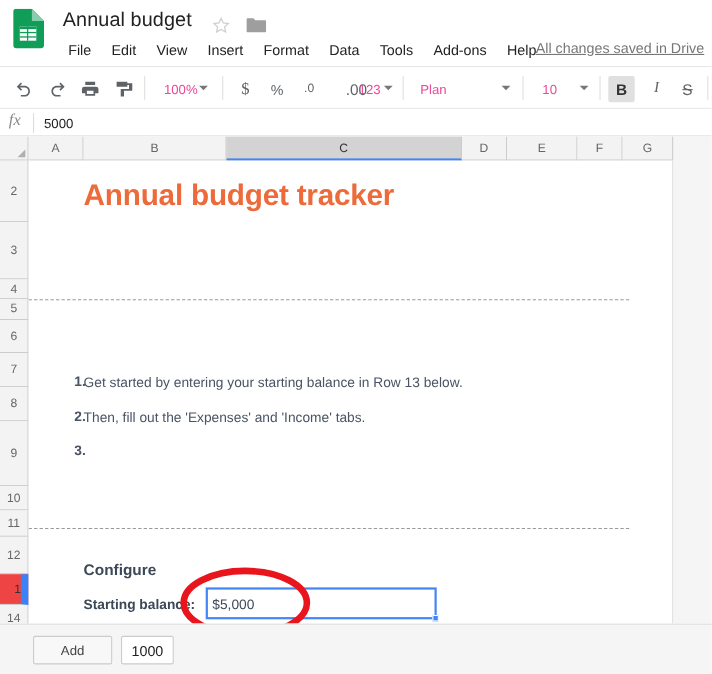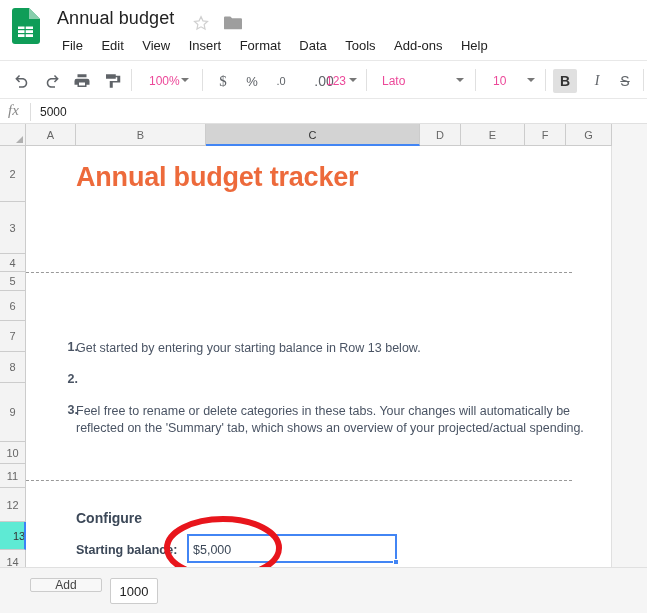--- a/index.html
+++ b/index.html
@@ -99,21 +99,21 @@
   }
   .colhdr.sel { background: #d3d3d3; color: #333; border-bottom: 2px solid #4285f4; }
 
   .rowheaders { position: absolute; left: 0; top: 22px; width: 26px; }
   .rowhdr {
     position: absolute; left: 0; width: 26px;
     text-align: center; font-size: 11px; color: #666;
     background: #f3f3f3; border-right: 1px solid #ccc; border-bottom: 1px solid #ccc;
     cursor: pointer; overflow: hidden;
   }
-  .rowhdr.sel { background: #5eead4; color: #333; border-right: 2px solid #3b82f6; padding-left: 13px; }
+  .rowhdr.sel { background: #ef4444; color: #333; border-right: 7px solid #3b82f6; padding-left: 13px; }
 
   .sheet {
     position: absolute; left: 26px; top: 22px;
     width: 586px; height: 421px; background: #fff;
     border-right: 1px solid #e0e0e0;
     overflow: hidden;
   }
 
   .dashed-rule {
     position: absolute; left: 0; height: 0;
@@ -158,21 +158,21 @@
 
   
   .annot { position: absolute; pointer-events: none; }
 
   
   .bottombar {
     position: absolute; left: 0; top: 567px; width: 647px; height: 46px;
     background: #f5f5f5; border-top: 1px solid #e0e0e0;
   }
   .add-btn {
-    position: absolute; left: 30px; top: 10px; width: 72px; height: 14px;
+    position: absolute; left: 30px; top: 10px; width: 72px; height: 26px;
     background: #f8f8f8; border: 1px solid #ccc; border-radius: 2px;
     font-size: 12px; color: #444; cursor: pointer;
     display: flex; align-items: center; justify-content: center;
     font-family: "Liberation Sans", sans-serif;
   }
   .rows-input {
     position: absolute; left: 110px; top: 10px; width: 48px; height: 26px;
     background: #fff; border: 1px solid #ccc; border-radius: 2px;
     font-size: 13px; color: #222; text-align: center; outline: none;
     font-family: "Liberation Sans", sans-serif;
@@ -219,20 +219,21 @@
       <span class="menu-item">Edit</span>
       <span class="menu-item">View</span>
       <span class="menu-item">Insert</span>
       <span class="menu-item">Format</span>
       <span class="menu-item">Data</span>
       <span class="menu-item">Tools</span>
       <span class="menu-item">Add-ons</span>
       <span class="menu-item">Help</span>
     </div>
 
+    <div class="save-status">All changes saved in Drive</div>
   </div>
 
   <div class="toolbar">
     <div class="tb-btn" style="left:10px">
       <svg width="18" height="18" viewBox="0 0 24 24">
           <path d="M12.5 8H6.8l2.6-2.6L8 4 3 9l5 5 1.4-1.4L6.8 10h5.7c2.5 0 4.5 2 4.5 4.5S15 19 12.5 19H8v2h4.5c3.6 0 6.5-2.9 6.5-6.5S16.1 8 12.5 8z" fill="#5f6368"></path>
         </svg>
     </div>
     <div class="tb-btn" style="left:40px">
       <svg width="18" height="18" viewBox="0 0 24 24">
@@ -259,21 +260,21 @@
 
     <div class="tb-btn" style="left:211px;font-size:15px;font-family:'Liberation Serif',serif">$</div>
     <div class="tb-btn" style="left:240px;font-size:13px">%</div>
     <div class="tb-btn" style="left:269px;font-size:11px">.0</div>
     <div class="tb-btn" style="left:312px;font-size:14px">.00</div>
     <div class="tb-text" style="left:322px;font-size:12px">123</div>
     <div class="caret" style="left:349px"></div>
 
     <div class="tb-sep" style="left:366px"></div>
 
-    <div class="tb-text" style="left:378px">Lato</div>
+    <div class="tb-text" style="left:378px">Plan</div>
     <div class="caret" style="left:456px"></div>
 
     <div class="tb-sep" style="left:475px"></div>
 
     <div class="tb-text" style="left:489px">10</div>
     <div class="caret" style="left:527px"></div>
 
     <div class="tb-sep" style="left:545px"></div>
 
     <div class="tb-btn tb-active" style="left:553px;font-weight:bold;font-size:14px;color:#333">B</div>
@@ -325,23 +326,23 @@
       <div class="dashed-rule" style="top:334px; width:546px;"></div>
 
       <div class="tmpl-title" style="left:50px; top:16px;">Annual budget tracker</div>
 
 
 
       <div class="li-num" style="left:38px; top:194px;">1.</div>
       <div class="li-text" style="left:50px; top:194px; width:500px;">Get started by entering your starting balance in Row 13 below.</div>
 
       <div class="li-num" style="left:38px; top:226px;">2.</div>
+      <div class="li-text" style="left:50px; top:226px; width:500px;">Then, fill out the 'Expenses' and 'Income' tabs.</div>
 
       <div class="li-num" style="left:38px; top:257px;">3.</div>
-      <div class="li-text" style="left:50px; top:257px; width:508px;">Feel free to rename or delete categories in these tabs. Your changes will automatically be reflected on the 'Summary' tab, which shows an overview of your projected/actual spending.</div>
 
       <div class="sec-head" style="left:50px; top:364px;">Configure</div>
 
       <div class="field-label" style="left:50px; top:397px;">Starting balance:</div>
 
       <div class="cell-value" style="left:167px; top:397px;">$5,000</div>
 
       <div class="cell-sel" style="left:161px; top:388px; width:210px; height:29px;"></div>
       <div class="cell-handle" style="left:367px; top:413px;"></div>
 

